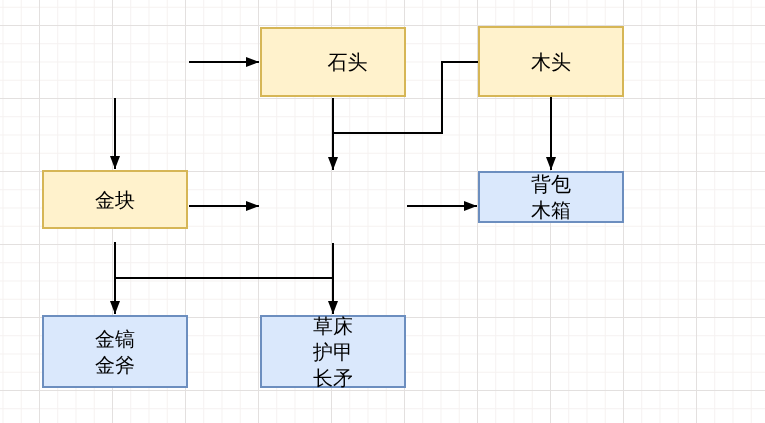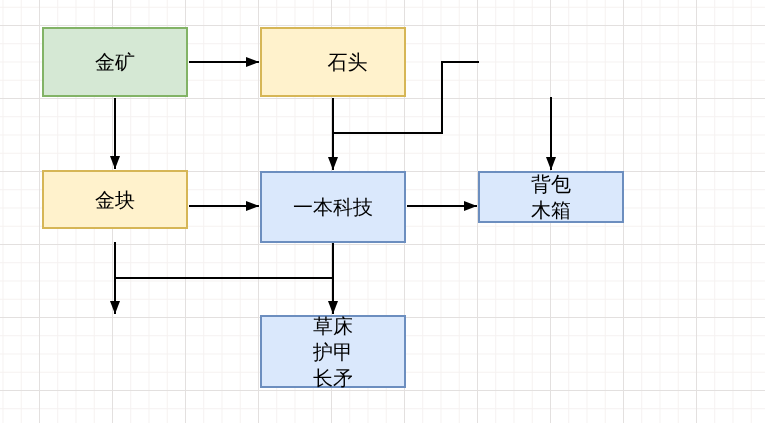--- a/index.html
+++ b/index.html
@@ -75,30 +75,31 @@
     <polyline points="333,98 333,170" marker-end="url(#arrow)"></polyline>
     <polyline points="479,62 442,62 442,133 333,133"></polyline>
     <polyline points="551,97 551,170" marker-end="url(#arrow)"></polyline>
     <polyline points="189,206 259,206" marker-end="url(#arrow)"></polyline>
     <polyline points="407,206 477,206" marker-end="url(#arrow)"></polyline>
     <polyline points="115,242 115,314" marker-end="url(#arrow)"></polyline>
     <polyline points="333,243 333,314" marker-end="url(#arrow)"></polyline>
     <polyline points="114,278 334,278"></polyline>
   </svg>
 
-  <div class="node green n-gold-ore">金矿</div>
 
   <div class="node yellow n-stone">石头</div>
 
+  <div class="node yellow n-wood">木头</div>
 
   <div class="node yellow n-gold-ingot">金块</div>
 
-  <div class="node blue n-tier1-tech">一本科技</div>
 
   <div class="node blue n-backpack-chest">背包
 木箱</div>
 
+  <div class="node blue n-gold-pickaxe-axe">金镐
+金斧</div>
 
   <div class="node blue n-bed-armor-spear">草床
 护甲
 长矛</div>
 
 </div>
 
 </body></html>

